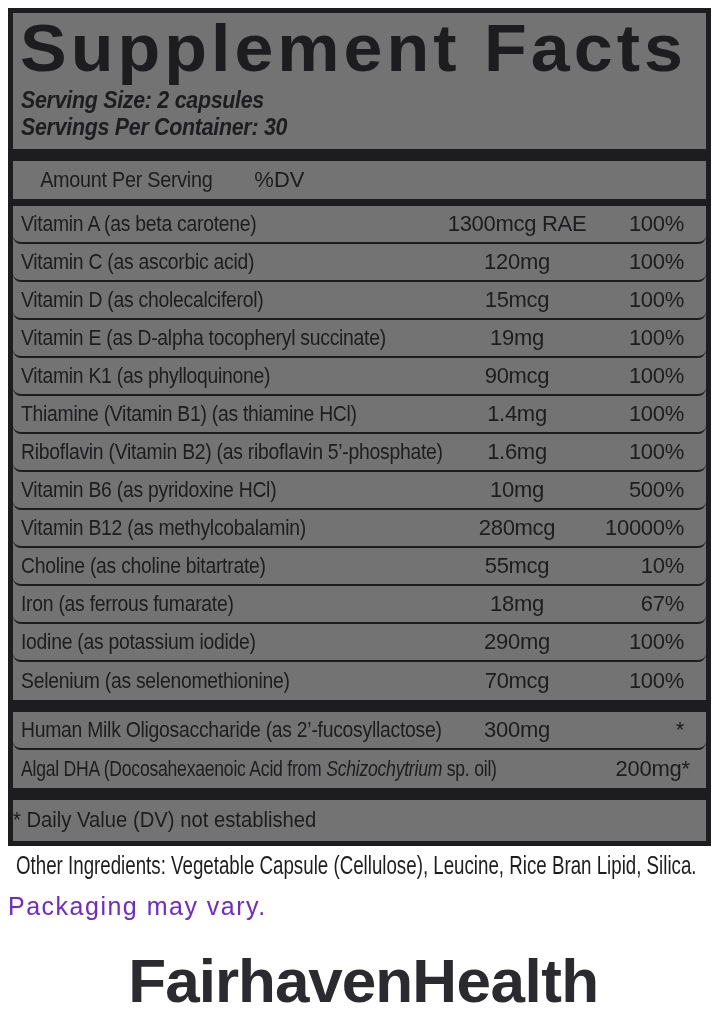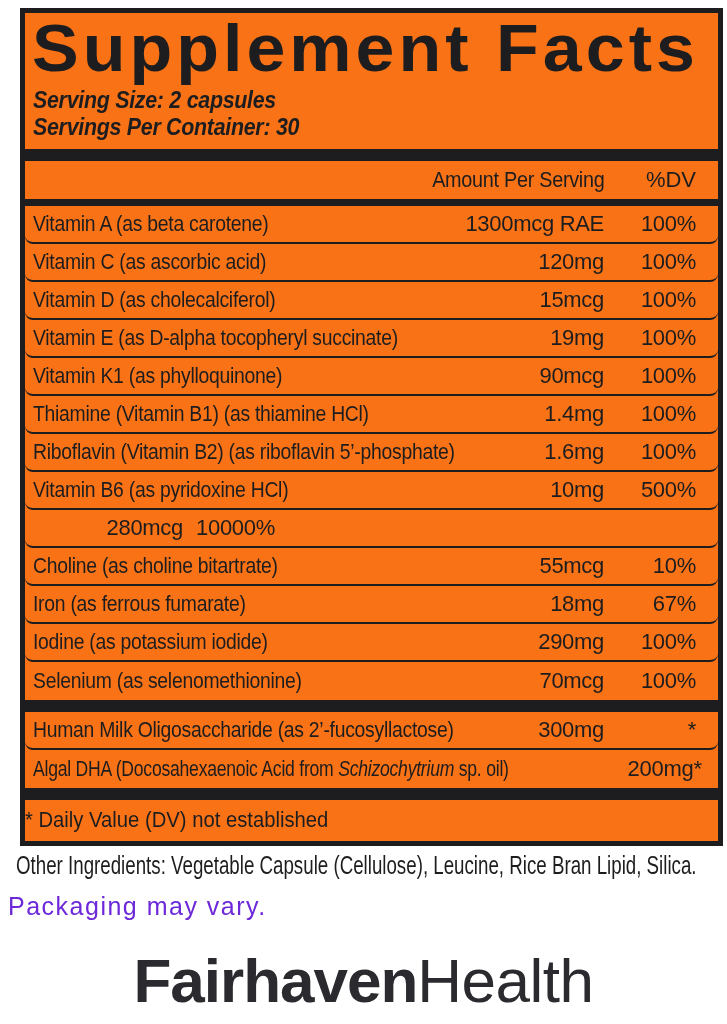--- a/index.html
+++ b/index.html
@@ -6,59 +6,59 @@
   body{
     width:727px;height:1024px;position:relative;
     background:#ffffff;
     font-family:"Liberation Sans", sans-serif;
     color:#1d1d1f;
     overflow:hidden;
   }
   
   .panel{
     position:absolute;left:8px;top:8px;width:703px;height:838px;
-    border:5px solid #1d1d1f;box-sizing:border-box;background:#f97316;margin-left:12px;
+    border:5px solid #1d1d1f;box-sizing:border-box;background:#737373;
   }
   .title{
     display:inline-block;white-space:nowrap;
     margin:0 0 0 7px;
     font-size:70px;line-height:72px;font-weight:bold;
     letter-spacing:4px;
     transform:scaleY(0.96);transform-origin:left top;
   }
   .serving-block{margin:2px 0 0 8px;font-style:italic;}
   .serving-line{
     font-size:23px;line-height:27px;font-weight:bold;letter-spacing:-0.3px;
     display:inline-block;transform:scaleX(0.93);transform-origin:left center;white-space:nowrap;display:block;
   }
   .bar{width:100%;background:#1d1d1f;}
   .bar-thick{height:12px;}
   .bar-med{height:7px;}
   .bar-mt{margin-top:8px;}
   
   .hdr-row{
-    height:38px;display:flex;align-items:center;justify-content:flex-end;
+    height:38px;display:flex;align-items:center;
     padding:0 22px 0 8px;box-sizing:border-box;border-radius:10px;
   }
   .hdr-amt{font-size:22px;letter-spacing:-0.3px;white-space:nowrap;
     display:inline-block;transform:scaleX(0.9);transform-origin:right center;}
   .hdr-dv{width:92px;text-align:right;font-size:22px;white-space:nowrap;}
   
   .row{
     height:38px;display:flex;align-items:center;
     padding:0 22px 0 8px;box-sizing:border-box;
     border-bottom:2px solid #1d1d1f;
     font-size:22px;
     border-radius:8px;
   }
   .row.noline{border-bottom:none;}
   .row .name{flex:1;min-width:0;white-space:nowrap;}
   .row .name .cond{display:inline-block;transform:scaleX(0.88);transform-origin:left center;letter-spacing:-0.3px;white-space:nowrap;}
   .row .name .cond.tight{transform:scaleX(0.8);}
-  .row .amt{width:150px;text-align:right;white-space:nowrap;letter-spacing:-0.3px;}
+  .row .amt{width:150px;text-align:center;white-space:nowrap;letter-spacing:-0.3px;}
   .row .amt.inline{width:auto;text-align:right;}
   .row .dv{width:92px;text-align:right;white-space:nowrap;letter-spacing:-0.3px;}
   .row .spacer{flex:1;}
   .row .ital{font-style:italic;}
   
   .footnote{
     height:40px;display:flex;align-items:center;
     font-size:22px;
   }
   .footnote .cond{display:inline-block;transform:scaleX(0.92);transform-origin:left center;white-space:nowrap;}
@@ -70,21 +70,21 @@
   .other-ing .cond{display:inline-block;transform:scaleX(0.72);transform-origin:left center;white-space:nowrap;}
   .packaging{
     position:absolute;left:8px;top:892px;
     font-size:25px;letter-spacing:1.5px;color:#6d28d9;white-space:nowrap;
   }
   .brand{
     position:absolute;left:0;top:945px;width:727px;
     text-align:center;font-size:62px;line-height:72px;color:#2b2b2f;white-space:nowrap;
   }
   .brand .bold{font-weight:bold;letter-spacing:-1px;}
-  .brand .light{font-weight:normal;letter-spacing:-0.5px;}
+  .brand .light{font-weight:bold;letter-spacing:-0.5px;}
 </style>
 </head>
 <body>
 
 <div class="panel">
   <div><span class="title">Supplement Facts</span></div>
 
   <div class="serving-block">
     <span class="serving-line">Serving Size: 2 capsules</span>
     <span class="serving-line">Servings Per Container: 30</span>
@@ -133,20 +133,21 @@
     <span class="name"><span class="cond">Riboflavin (Vitamin B2) (as riboflavin 5’-phosphate)</span></span>
     <span class="amt">1.6mg</span>
     <span class="dv">100%</span>
   </div>
   <div class="row">
     <span class="name"><span class="cond">Vitamin B6 (as pyridoxine HCl)</span></span>
     <span class="amt">10mg</span>
     <span class="dv">500%</span>
   </div>
   <div class="row">
+    <span class="name"><span class="cond">Vitamin B12 (as methylcobalamin)</span></span>
     <span class="amt">280mcg</span>
     <span class="dv">10000%</span>
   </div>
   <div class="row">
     <span class="name"><span class="cond">Choline (as choline bitartrate)</span></span>
     <span class="amt">55mcg</span>
     <span class="dv">10%</span>
   </div>
   <div class="row">
     <span class="name"><span class="cond">Iron (as ferrous fumarate)</span></span>

